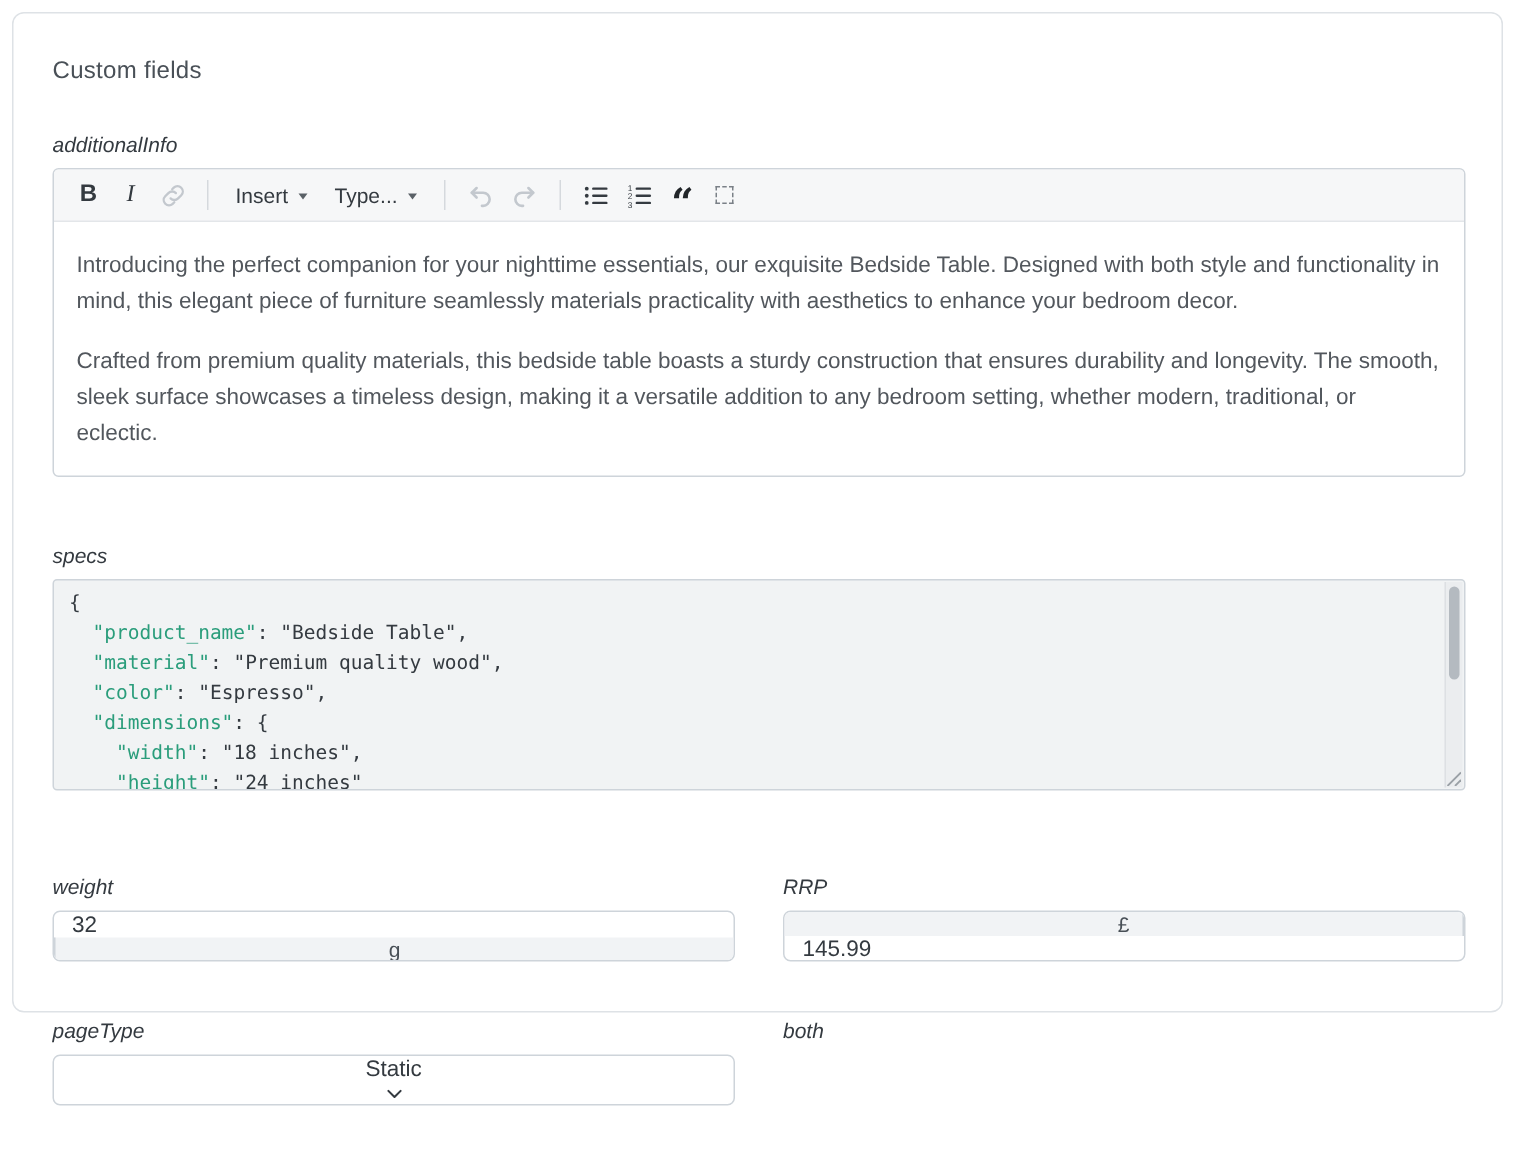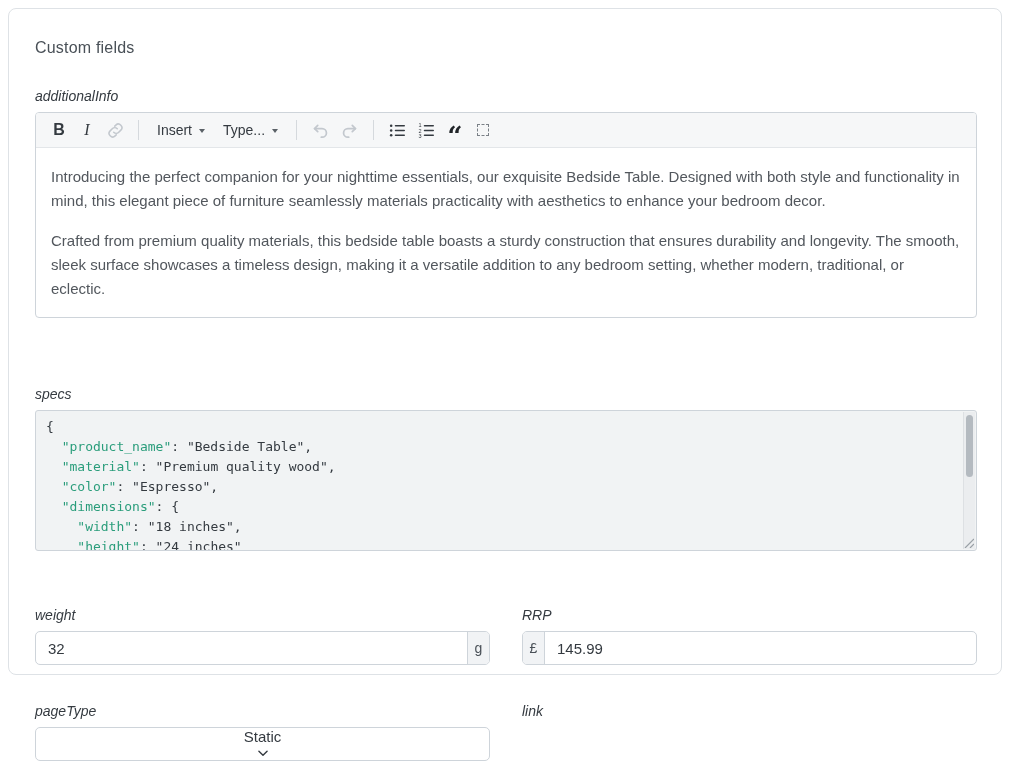--- a/index.html
+++ b/index.html
@@ -39,21 +39,21 @@
     border-top:4.5px solid #5a6167; margin-top:2px;
   }
   .tb-quote { font-family:"DejaVu Serif","Liberation Serif",serif; font-size:26px; font-weight:700;
     line-height:10px; padding-top:12px; color:#212529; }
   .tb-square { width:12px; height:12px; border:1.5px dashed #7a8087; display:inline-block; }
   .editor-body { padding:17px 15px 16px 15px; min-height:167px; }
   .editor-body p { font-size:15px; line-height:24px; color:#52575d; margin:0 0 16px 0; }
   .editor-body p:last-child { margin-bottom:0; }
 
   
-  .specs-wrap { margin-top:68px; }
+  .specs-wrap { margin-top:44px; }
   .code-box {
     position:relative; height:141px; background:#f1f3f4; border:1px solid #ced4da;
     border-radius:3px; overflow:hidden;
     font-family:"DejaVu Sans Mono","Liberation Mono",monospace;
     font-size:13px; color:#343a40; padding:6px 24px 0 10px;
   }
   .code-line { line-height:20px; white-space:pre; }
   .code-key { color:#2a9d7b; }
   .scrollbar {
     position:absolute; top:1px; right:1px; bottom:1px; width:12px;
@@ -65,21 +65,21 @@
   }
   .resize-handle { position:absolute; right:2px; bottom:2px; width:10px; height:10px; }
 
   
   .field-row { display:grid; grid-template-columns:1fr 1fr; column-gap:32px; }
   .row-1 { margin-top:56px; }
   .row-2 { margin-top:38px; }
 
   .input-group {
     display:flex; align-items:stretch; height:34px;
-    border:1px solid #ced4da; border-radius:5px; overflow:hidden; background:#fff;
+    border:1px solid #ced4da; border-radius:5px; overflow:hidden; background:#fff;flex-direction:column;
   }
   .input-group input {
     flex:1; min-width:0; border:none; outline:none; padding:0 12px;
     font-size:15px; color:#343a40; font-family:inherit; background:transparent;
   }
   .addon {
     display:flex; align-items:center; justify-content:center; padding:0 6px;
     background:#f1f3f5; font-size:14px; color:#495057; flex:none;
   }
   .addon-right { border-left:1px solid #ced4da; min-width:22px; }
@@ -221,16 +221,16 @@
       <div class="select">
         <span>Static</span>
         <span>
           <svg class="icon" width="14" height="14" viewBox="0 0 24 24" fill="none" stroke="#343a40" stroke-width="2.4" stroke-linecap="round" stroke-linejoin="round">
             <path d="M5 9l7 7 7-7"></path>
           </svg>
         </span>
       </div>
     </div>
     <div>
-      <label class="field-label">link</label>
+      <label class="field-label">both</label>
     </div>
   </div>
 </div>
 
 </body></html>

